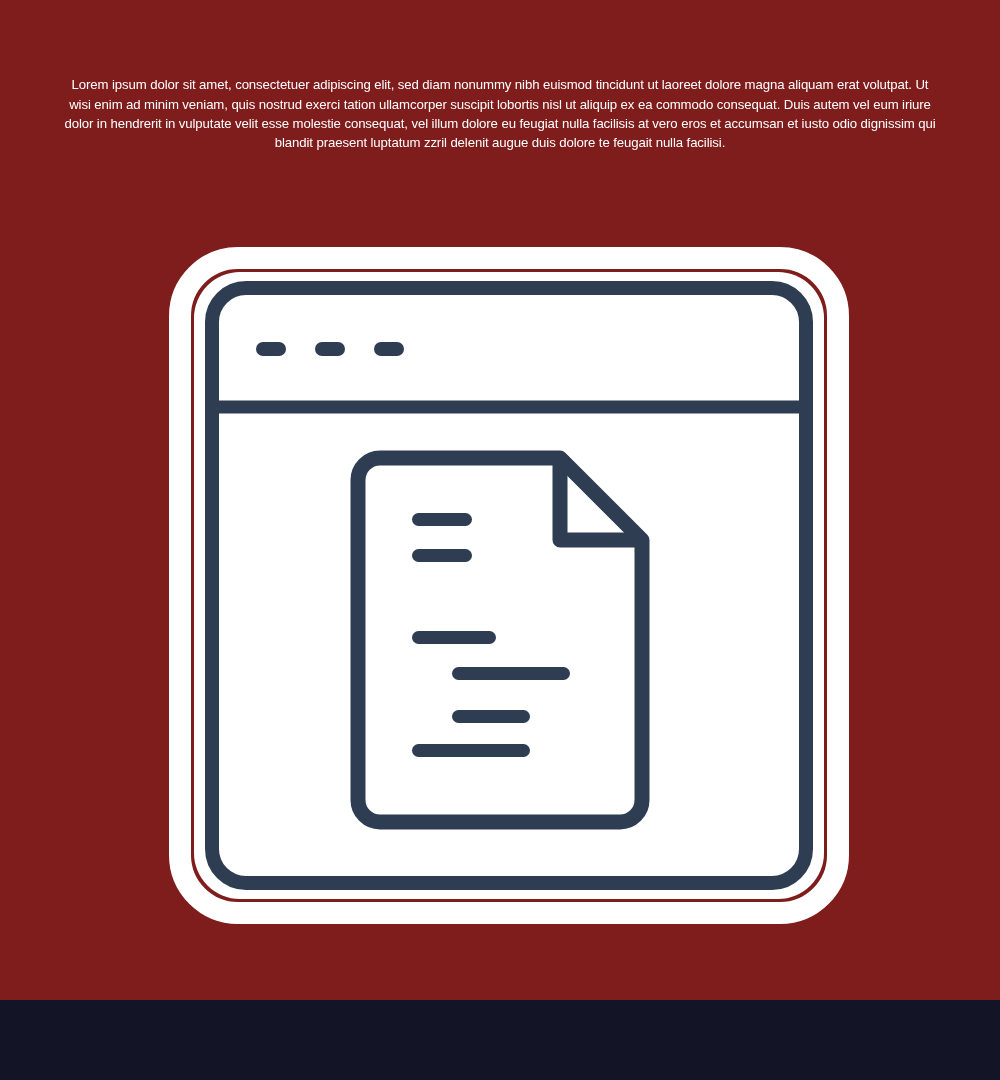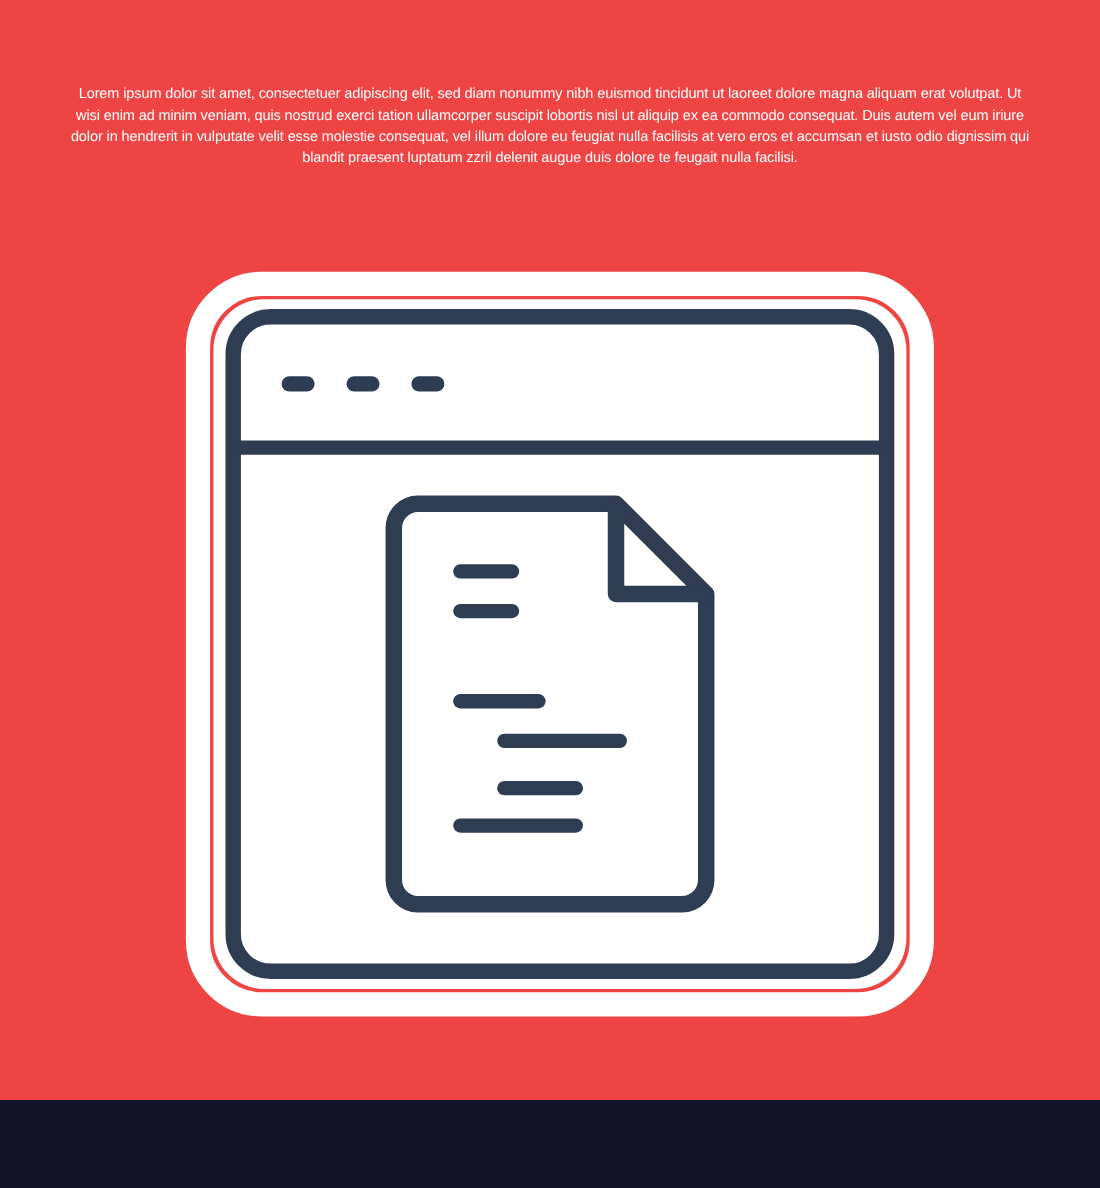--- a/index.html
+++ b/index.html
@@ -14,21 +14,21 @@
     font-family: "Liberation Sans", sans-serif;
     background: #2e3d51;
     position: relative;
   }
   #stage {
     position: absolute;
     left: 0;
     top: 0;
     width: 1000px;
     height: 1044px;
-    background: #ef4444;
+    background: #7f1d1d;
   }
   
   #lorem {
     position: absolute;
     left: 60px;
     top: 62px;
     width: 880px;
     text-align: center;
     color: #ffffff;
     font-size: 13.2px;

